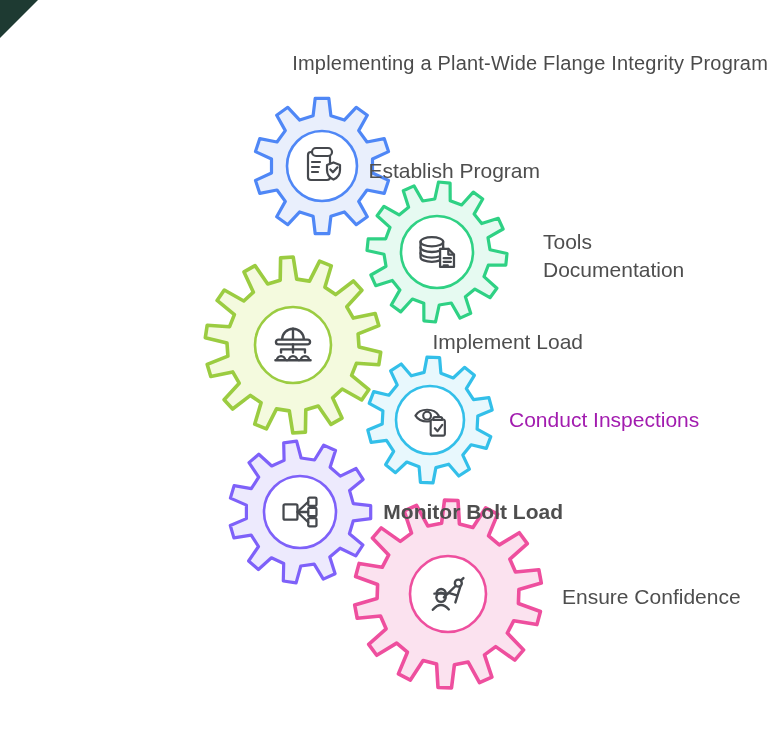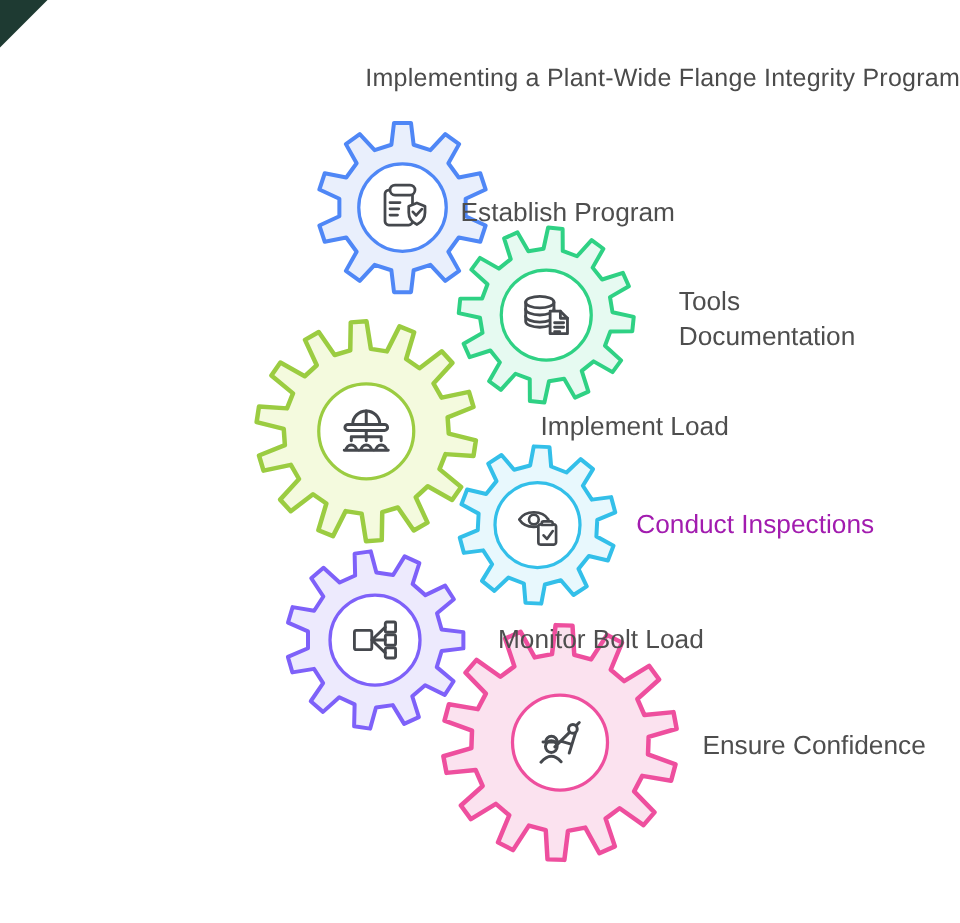--- a/index.html
+++ b/index.html
@@ -95,16 +95,16 @@
           <path d="M-12.5,-0.3 h12 M-10.6,-0.3 a4.3,4.3 0 0 1 8.6,0"></path>
           <path d="M-14,14.5 Q-6.5,6 0.8,14.2"></path>
         </g>
       </g>
     </svg>
   <div id="labels">
       <div class="label" style="right: 228px; text-align: right; top: 157px; color: rgb(78, 78, 78);">Establish Program</div>
       <div class="label wrap" style="left: 543px; top: 228px; color: rgb(78, 78, 78);">Tools Documentation</div>
       <div class="label" style="right: 185px; text-align: right; top: 328px; color: rgb(78, 78, 78);">Implement Load</div>
       <div class="label" style="left: 509px; top: 406px; color: #a21caf;">Conduct Inspections</div>
-      <div class="label" style="right: 205px; text-align: right; top: 498px; color: rgb(78, 78, 78);">Monitor Bolt Load</div>
+      <div class="label" style="right: 205px; text-align: right; top: 498px; color: rgb(78, 78, 78); font-weight: bold;">Monitor Bolt Load</div>
       <div class="label" style="left: 562px; top: 583px; color: rgb(78, 78, 78); text-align: right;">Ensure Confidence</div>
     </div>
 </div>
 
 </body></html>

